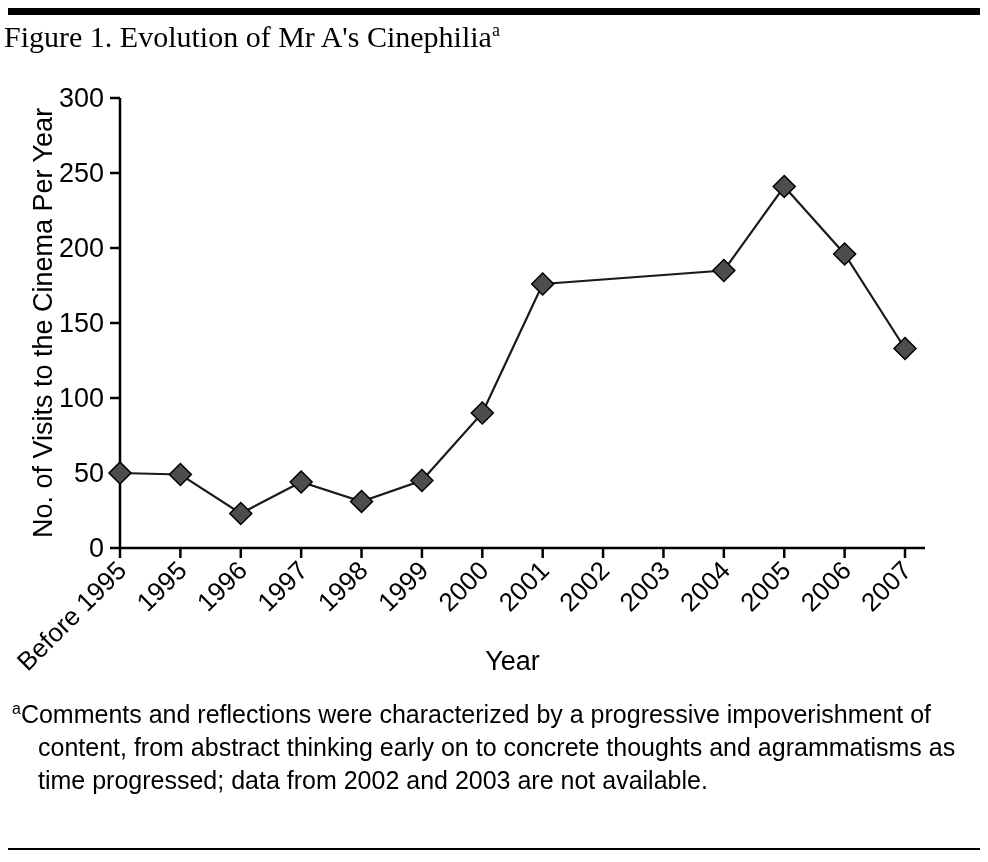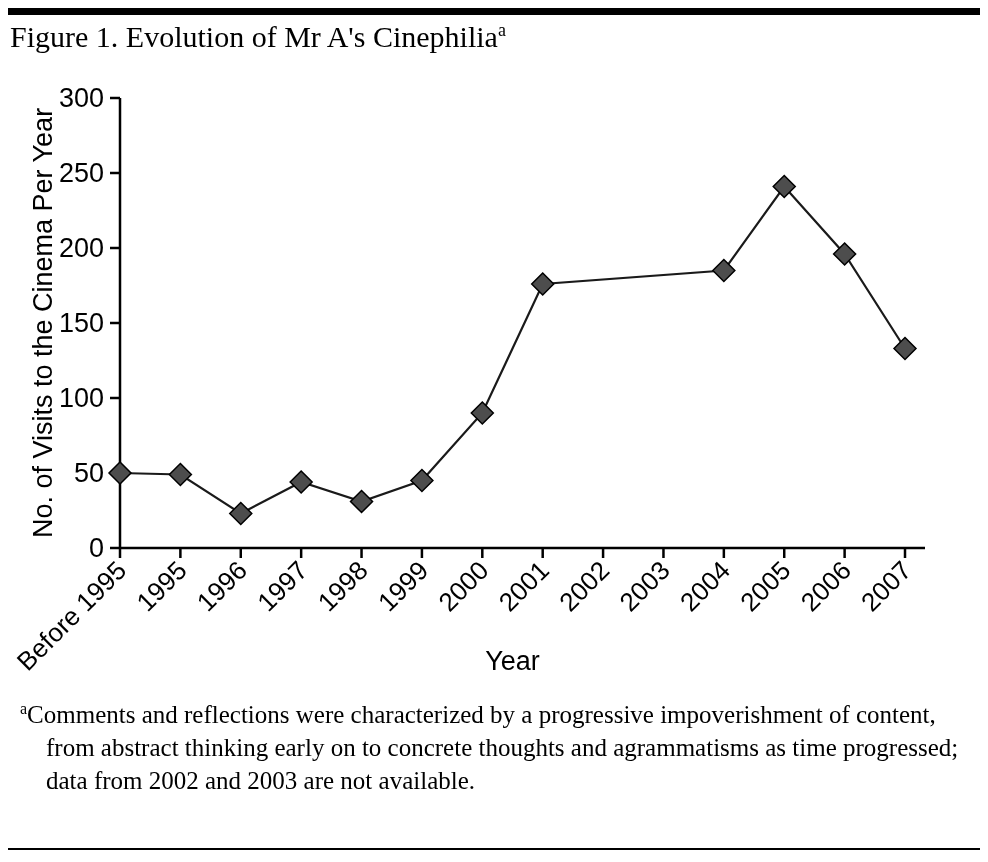--- a/index.html
+++ b/index.html
@@ -31,21 +31,21 @@
   .rule-bottom {
     position: absolute;
     left: 8px;
     top: 848px;
     width: 972px;
     height: 2px;
     background: #000000;
   }
   .fig-title {
     position: absolute;
-    left: 10px;
+    left: 4px;
     top: 20px;
     font-size: 30px;
     font-family: "Liberation Serif", serif;
     white-space: nowrap;
   }
   .fig-title sup {
     font-size: 18px;
     vertical-align: super;
   }
   .chart-area {
@@ -58,22 +58,21 @@
   .chart-svg {
     display: block;
   }
   .footnote {
     position: absolute;
     left: 12px;
     top: 698px;
     width: 960px;
     font-size: 25px;
     line-height: 1.32;
-    font-family: Liberation Serif, serif;
-    margin-left: 8px;
+    font-family: Liberation Sans, sans-serif;
   }
   .footnote .fn-body {
     display: block;
     text-indent: 0;
     padding-left: 26px;
   }
   .footnote .fn-marker {
     font-size: 16px;
     vertical-align: super;
     margin-left: -26px;

